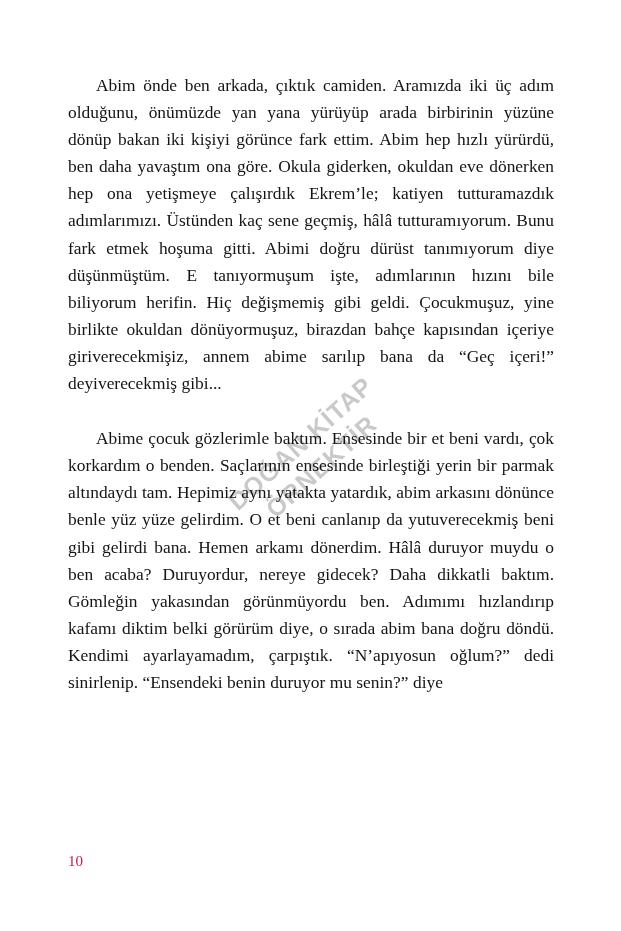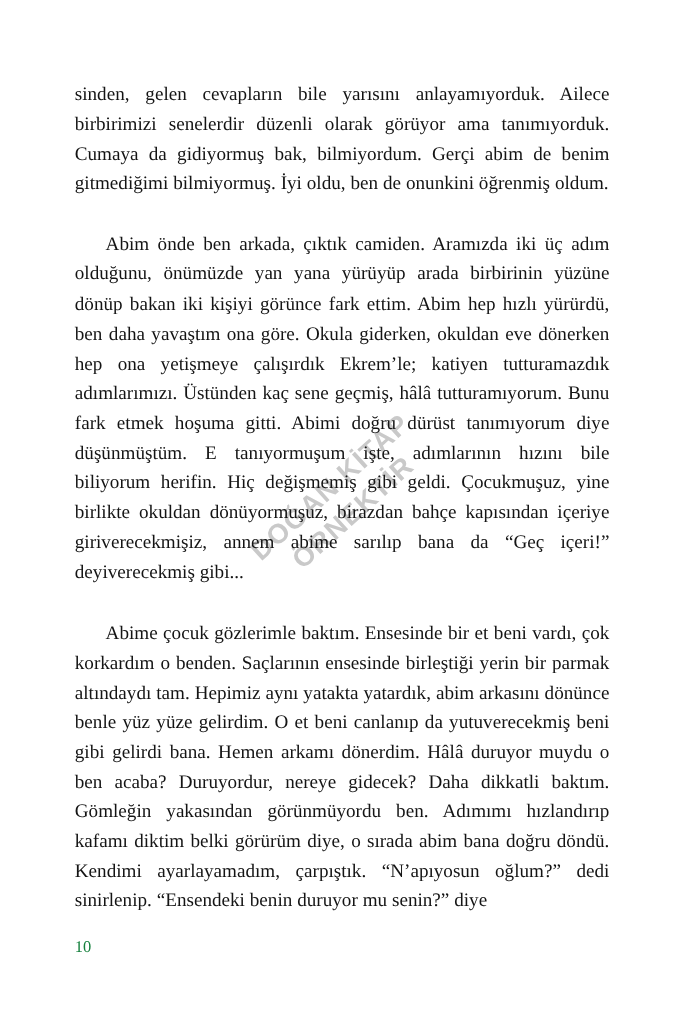--- a/index.html
+++ b/index.html
@@ -76,35 +76,34 @@
     text-indent: 28px;
   }
 
   
   .folio {
     position: absolute;
     left: 68px;
     top: 852px;
     font-size: 15px;
     line-height: 18px;
-    color: #15803d;
+    color: #be185d;
     z-index: 2;
   }
 </style>
 </head>
 <body>
 
 <div class="page">
 
   <div class="watermark">
     <div class="watermark-line">DOĞAN KİTAP</div>
     <div class="watermark-line">ÖRNEKTİR</div>
   </div>
 
   <div class="text-block">
-    <p class="para">sinden, gelen cevapların bile yarısını anlayamıyorduk. Ailece birbirimizi senelerdir düzenli olarak görüyor ama tanımıyorduk. Cumaya da gidiyormuş bak, bilmiyordum. Gerçi abim de benim gitmediğimi bilmiyormuş. İyi oldu, ben de onunkini öğrenmiş oldum.</p>
     <p class="para indent">Abim önde ben arkada, çıktık camiden. Aramızda iki üç adım olduğunu, önümüzde yan yana yürüyüp arada birbirinin yüzüne dönüp bakan iki kişiyi görünce fark ettim. Abim hep hızlı yürürdü, ben daha yavaştım ona göre. Okula giderken, okuldan eve dönerken hep ona yetişmeye çalışırdık Ekrem’le; katiyen tutturamazdık adımlarımızı. Üstünden kaç sene geçmiş, hâlâ tutturamıyorum. Bunu fark etmek hoşuma gitti. Abimi doğru dürüst tanımıyorum diye düşünmüştüm. E tanıyormuşum işte, adımlarının hızını bile biliyorum herifin. Hiç değişmemiş gibi geldi. Çocukmuşuz, yine birlikte okuldan dönüyormuşuz, birazdan bahçe kapısından içeriye giriverecekmişiz, annem abime sarılıp bana da “Geç içeri!” deyiverecekmiş gibi...</p>
     <p class="para indent">Abime çocuk gözlerimle baktım. Ensesinde bir et beni vardı, çok korkardım o benden. Saçlarının ensesinde birleştiği yerin bir parmak altındaydı tam. Hepimiz aynı yatakta yatardık, abim arkasını dönünce benle yüz yüze gelirdim. O et beni canlanıp da yutuverecekmiş beni gibi gelirdi bana. Hemen arkamı dönerdim. Hâlâ duruyor muydu o ben acaba? Duruyordur, nereye gidecek? Daha dikkatli baktım. Gömleğin yakasından görünmüyordu ben. Adımımı hızlandırıp kafamı diktim belki görürüm diye, o sırada abim bana doğru döndü. Kendimi ayarlayamadım, çarpıştık. “N’apıyosun oğlum?” dedi sinirlenip. “Ensendeki benin duruyor mu senin?” diye</p>
   </div>
 
   <div class="folio">10</div>
 
 </div>
 
 </body></html>

